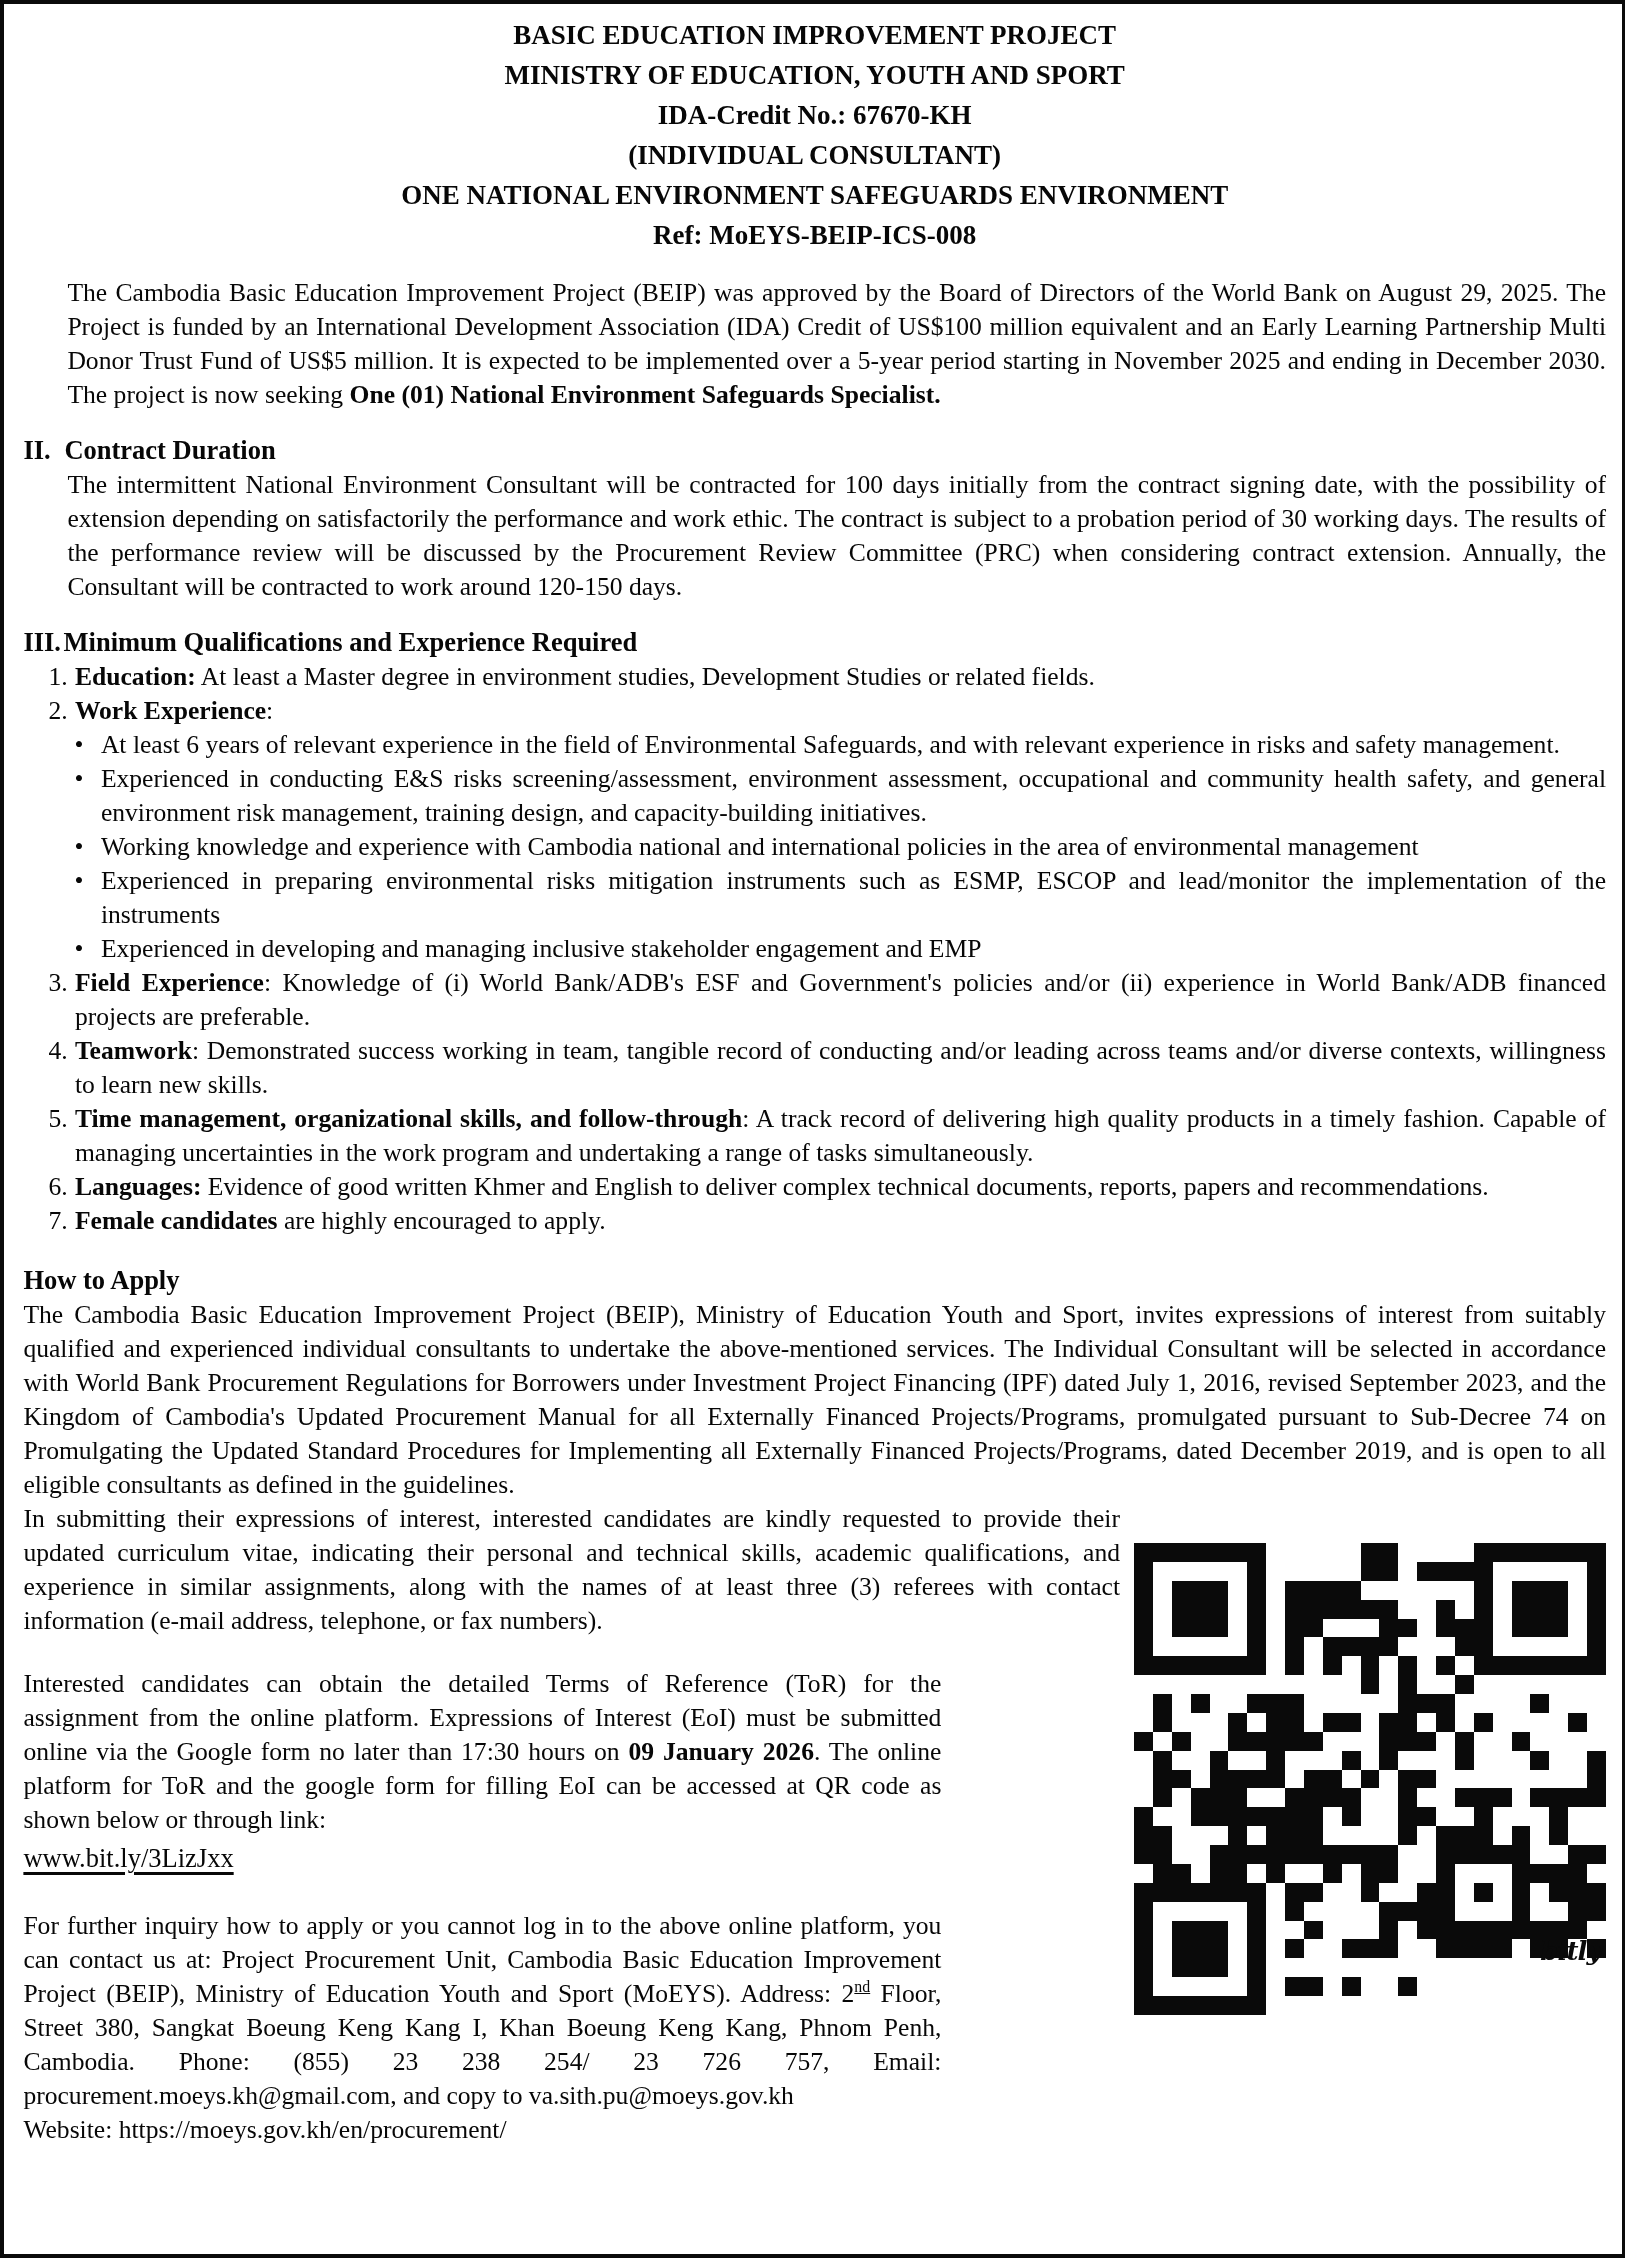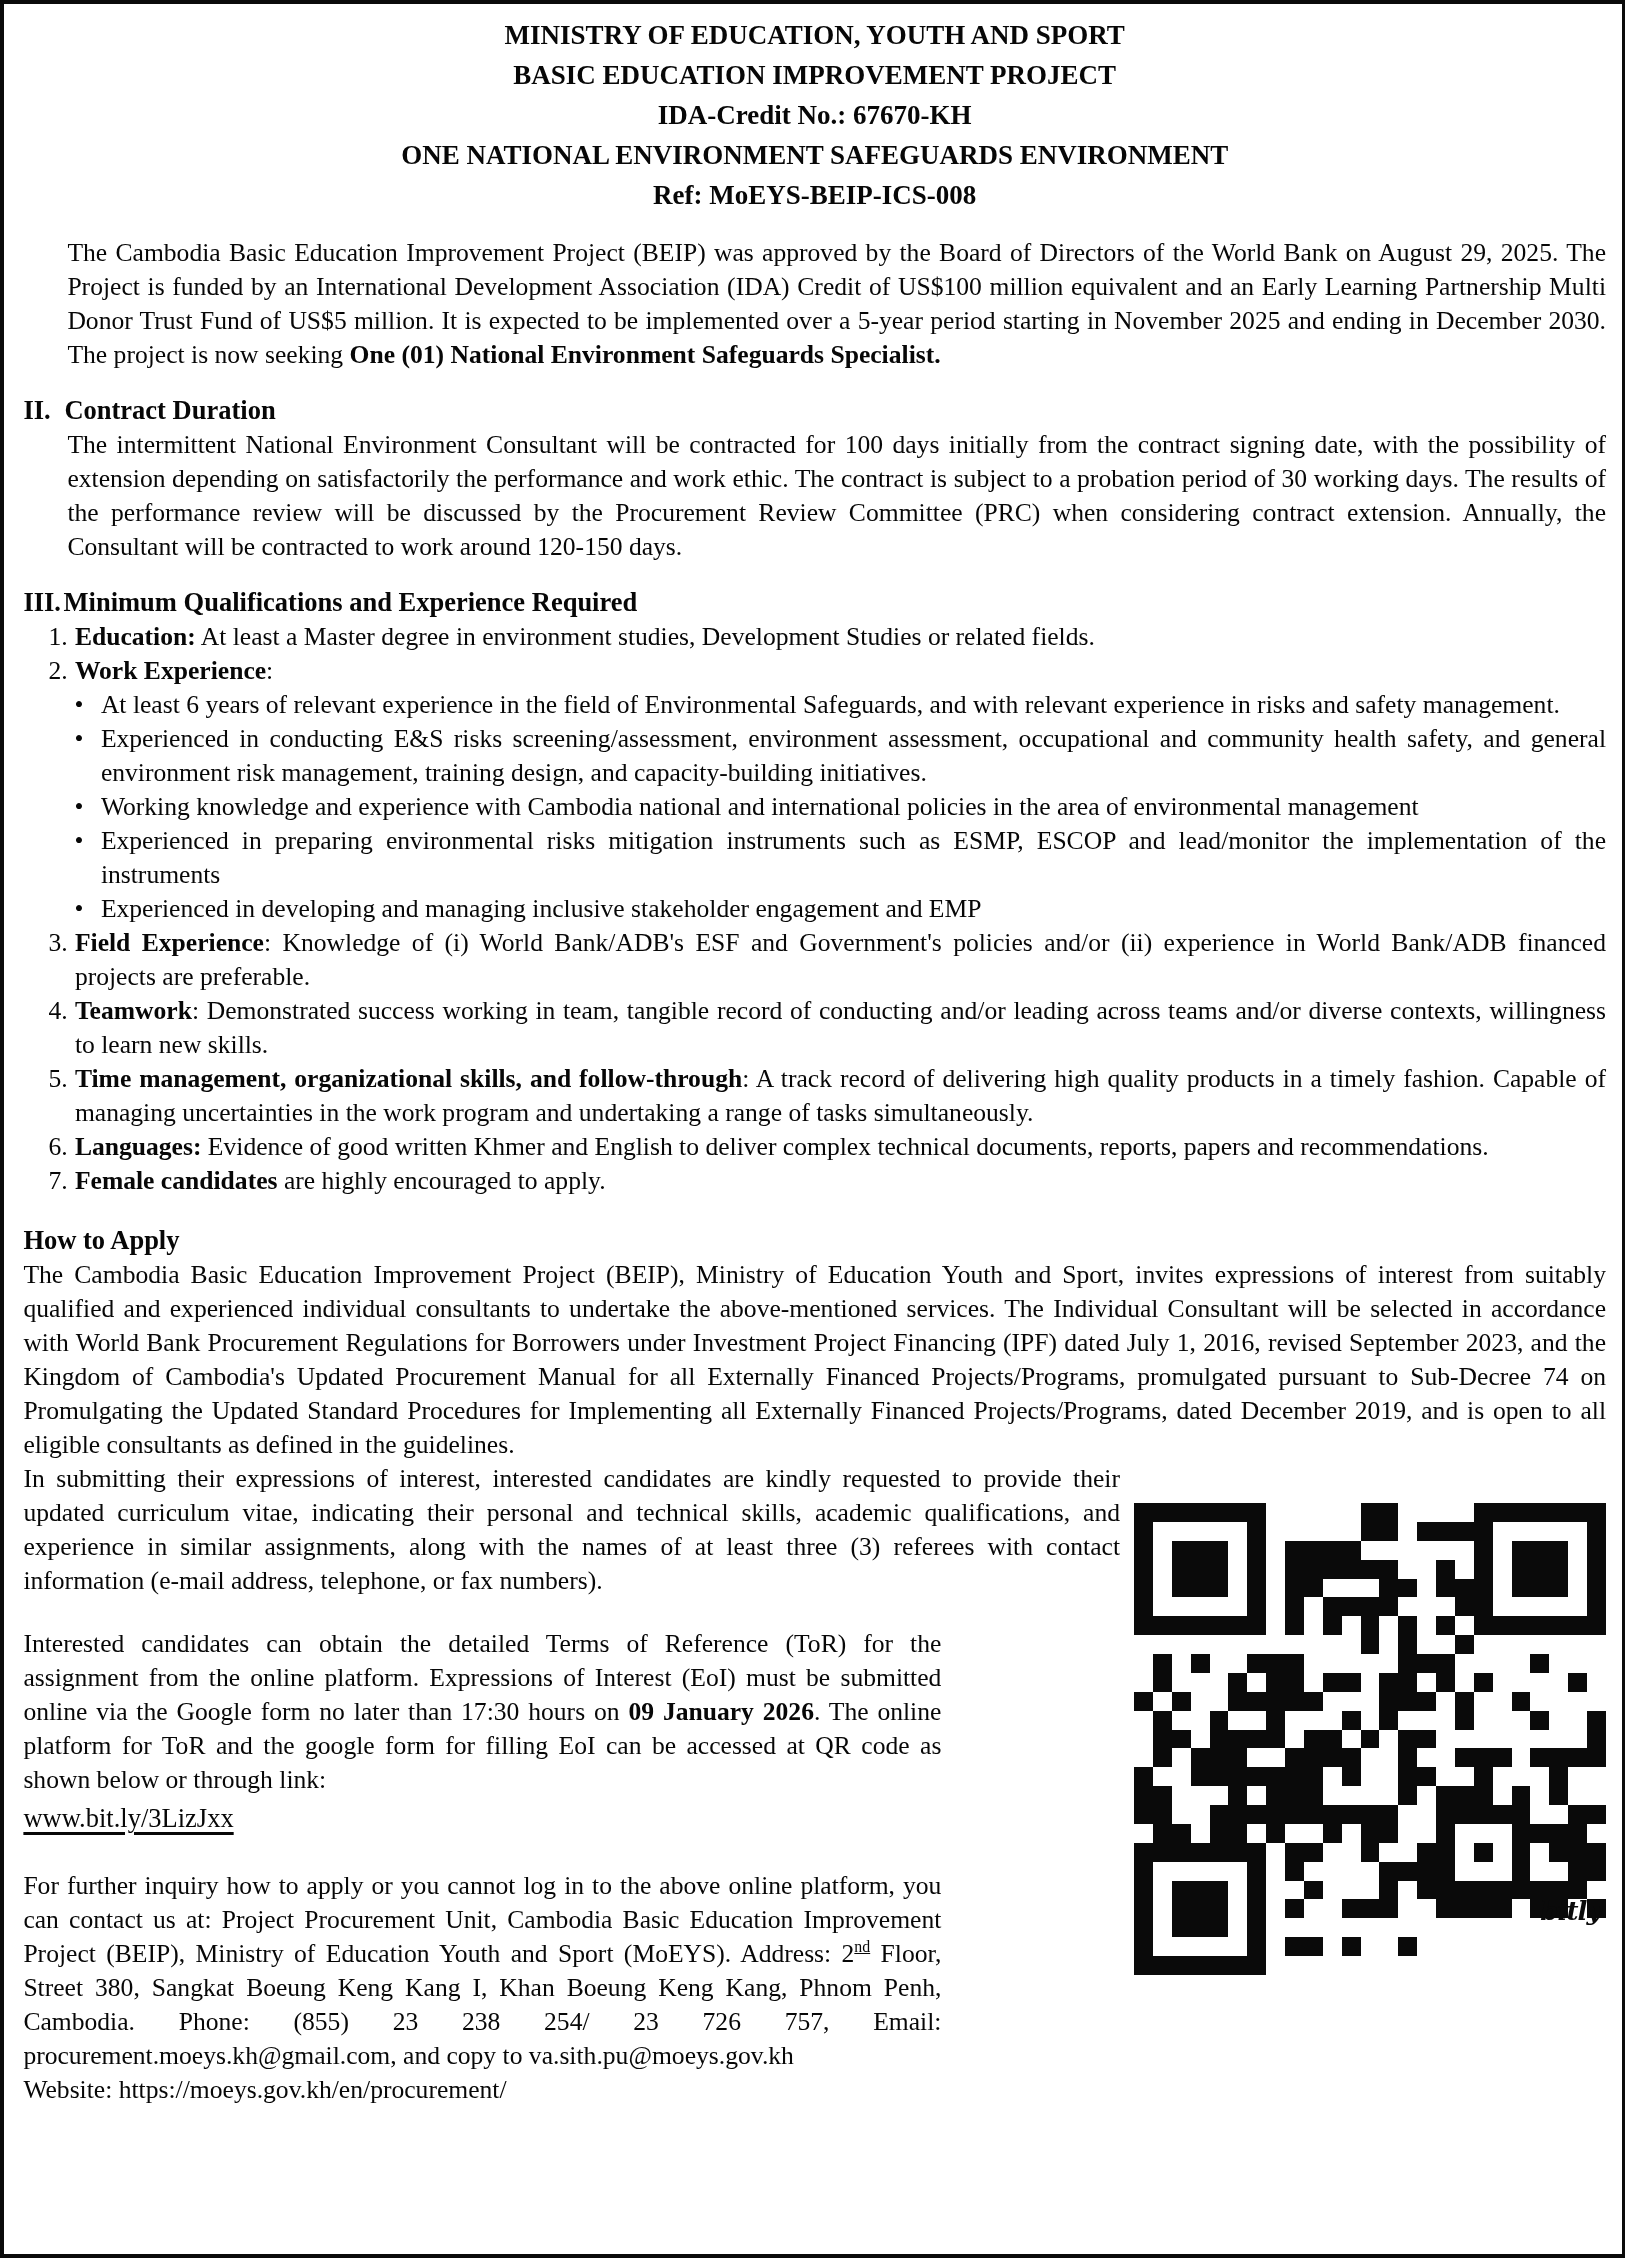--- a/index.html
+++ b/index.html
@@ -54,23 +54,24 @@
     color:#0a0a0a;
   }
 </style>
 </head>
 <body>
 
 <div class="page">
   <div class="content">
 
     <div class="doc-header">
+      <div>BASIC EDUCATION IMPROVEMENT PROJECT</div>
       <div>MINISTRY OF EDUCATION, YOUTH AND SPORT</div>
-      <div>BASIC EDUCATION IMPROVEMENT PROJECT</div>
       <div>IDA-Credit No.: 67670-KH</div>
+      <div>(INDIVIDUAL CONSULTANT)</div>
       <div>ONE NATIONAL ENVIRONMENT SAFEGUARDS ENVIRONMENT</div>
       <div>Ref: MoEYS-BEIP-ICS-008</div>
     </div>
 
     <div class="sec">
       <div class="sec-body"><span>The Cambodia Basic Education Improvement Project (BEIP) was approved by the Board of Directors of the World Bank on August 29, 2025. The Project is funded by an International Development Association (IDA) Credit of US$100 million equivalent and an Early Learning Partnership Multi Donor Trust Fund of US$5 million. It is expected to be implemented over a 5-year period starting in November 2025 and ending in December 2030. The project is now seeking </span><b>One (01) National Environment Safeguards Specialist.</b></div>
     </div>
 
     <div class="sec">
       <div class="sec-head">

